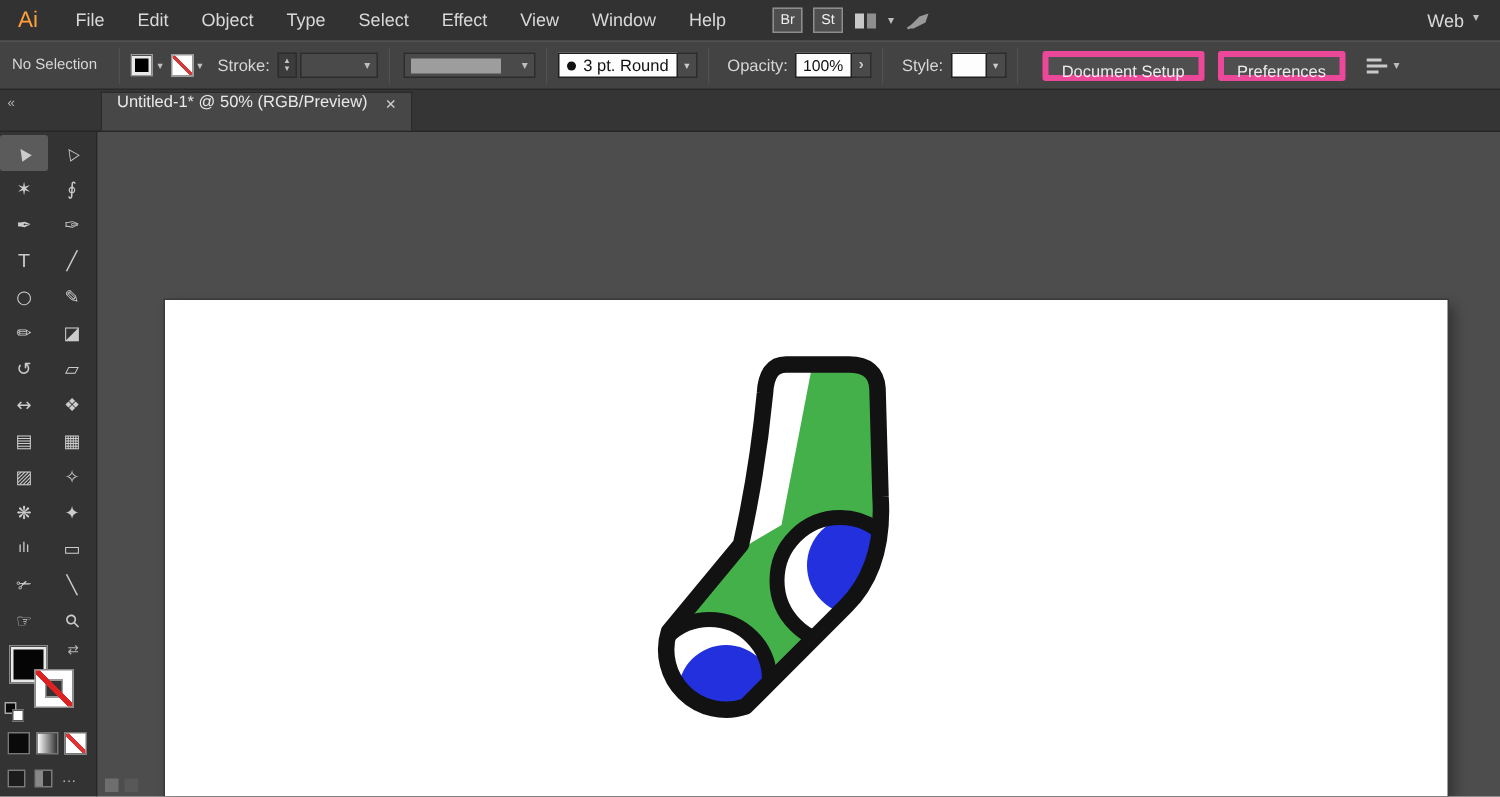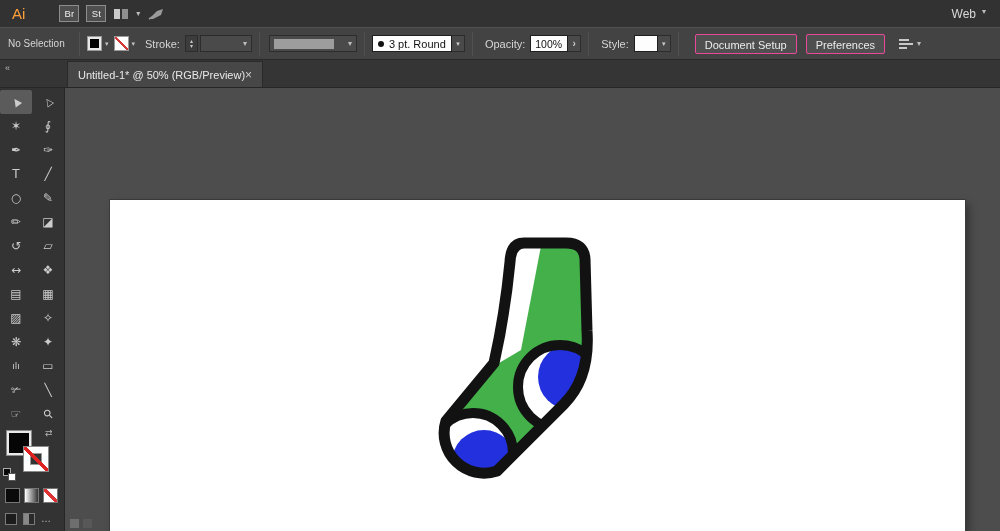--- a/index.html
+++ b/index.html
@@ -42,30 +42,30 @@
   .light-box{background:#fdfdfd;border:1px solid #1f1f1f;height:17px;display:inline-flex;align-items:center;color:#111}
   .vw{width:80px;padding:0 5px;gap:5px}
   .dot{width:6px;height:6px;border-radius:50%;background:#111;flex:none}
   .vw-text{font-size:11px;white-space:nowrap}
   .chev-btn{width:13px;height:17px;background:#4a4a4a;border:1px solid #2c2c2c;border-left:none;
     display:inline-flex;align-items:center;justify-content:center;font-size:7px;color:#ccc}
   .chev-btn.big{font-size:10px;font-weight:700}
   .op-input{width:38px;height:17px;background:#fdfdfd;border:1px solid #1f1f1f;font-size:10.5px;
     color:#111;padding:0 4px;font-family:inherit}
   .style-box{width:24px}
-  .bar-btn{height:20px;background:#4f4f4f;border:1px solid #ec4899;border-radius:2px;color:#ececec;
+  .bar-btn{height:20px;background:#4f4f4f;border:4px solid #ec4899;border-radius:2px;color:#ececec;
     font-size:11px;padding:4px 9px;margin-left:9px;font-family:inherit;white-space:nowrap}
   .align-ic{display:inline-flex;align-items:center;gap:4px;margin-left:14px}
 
   
   .tabbar{height:28px;background:#353535;border-bottom:1px solid #262626;position:relative;
     display:flex;align-items:flex-end;flex:none}
   .collapse{position:absolute;left:5px;top:3px;font-size:9px;color:#b5b5b5}
   .tab{margin-left:67px;height:26px;background:var(--c-tab_bg,#474747);border:1px solid #2a2a2a;
-    border-bottom:none;display:flex;align-items:center;padding:0 10px;font-size:11px;color:#e8e8e8}
+    border-bottom:none;display:flex;gap:12px;padding:0 10px;font-size:11px;color:#e8e8e8}
   .tab-close{font-size:12px;color:#cfcfcf}
 
   
   .main{display:flex;height:443px;flex:none}
   .toolbar{width:65px;background:var(--c-toolbar_bg,#333);border-right:1px solid #262626;position:relative;flex:none}
   .tools{display:grid;grid-template-columns:1fr 1fr;grid-auto-rows:24px;padding-top:2px}
   .tool{display:flex;align-items:center;justify-content:center}
   .tool.selected{background:#5b5b5b;border-radius:2px}
   .glyph{font-family:"DejaVu Sans",sans-serif;font-size:12px;color:#ccc}
   .tool:nth-child(1) .glyph,.tool:nth-child(2) .glyph{transform:rotate(-125deg);font-size:10px}
@@ -109,20 +109,31 @@
   .s-arc{fill:none;stroke:var(--a-outline_color,#121212);stroke-width:10}
   .s-outline{fill:none;stroke:var(--a-outline_color,#121212);stroke-width:11;stroke-linejoin:round}
 </style>
 </head>
 <body>
 
 <div class="app">
 
   <div class="menubar">
     <span class="ai-logo">Ai</span>
+    <nav class="menus">
+        <span class="menu-item">File</span>
+        <span class="menu-item">Edit</span>
+        <span class="menu-item">Object</span>
+        <span class="menu-item">Type</span>
+        <span class="menu-item">Select</span>
+        <span class="menu-item">Effect</span>
+        <span class="menu-item">View</span>
+        <span class="menu-item">Window</span>
+        <span class="menu-item">Help</span>
+      </nav>
     <div class="mb-group">
       <span class="sq-btn">Br</span>
       <span class="sq-btn">St</span>
       <span class="mb-ic">
         <svg width="16" height="12" viewBox="0 0 16 12">
             <rect x="1" y="1" width="6" height="10" fill="#c9c9c9"></rect>
             <rect x="9" y="1" width="6" height="10" fill="#8f8f8f"></rect>
           </svg>
       </span>
       <span class="chev">▾</span>

